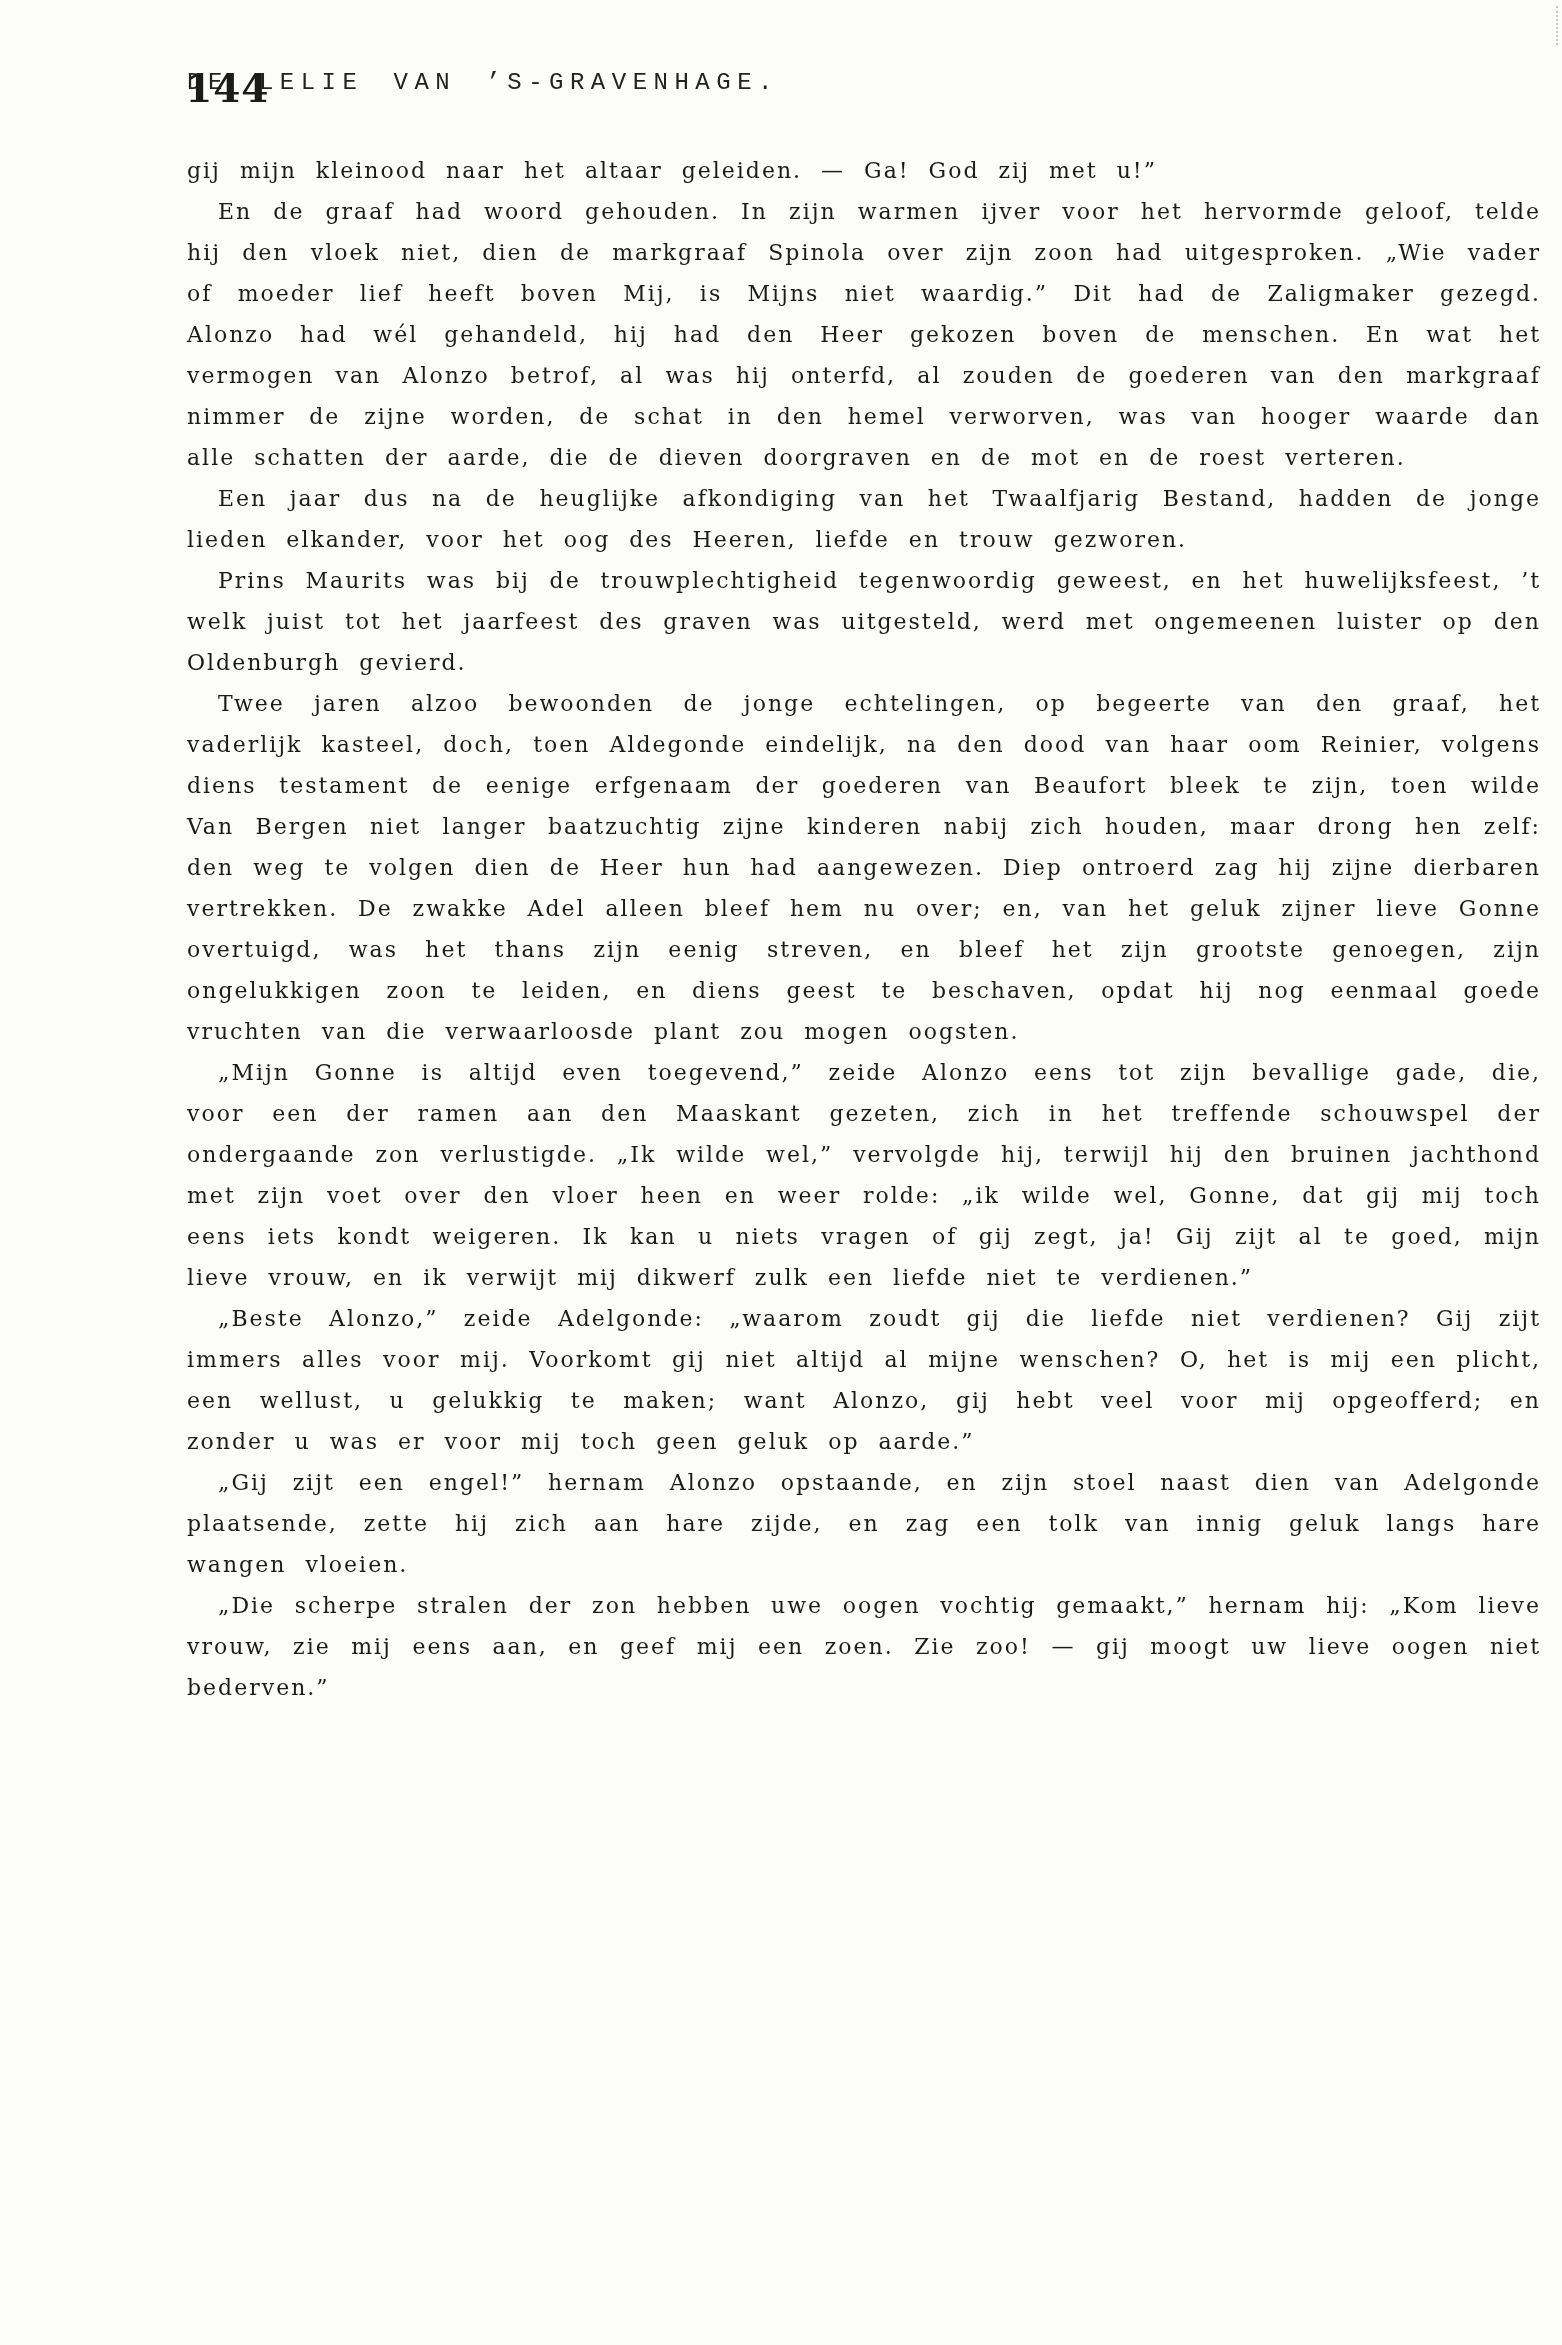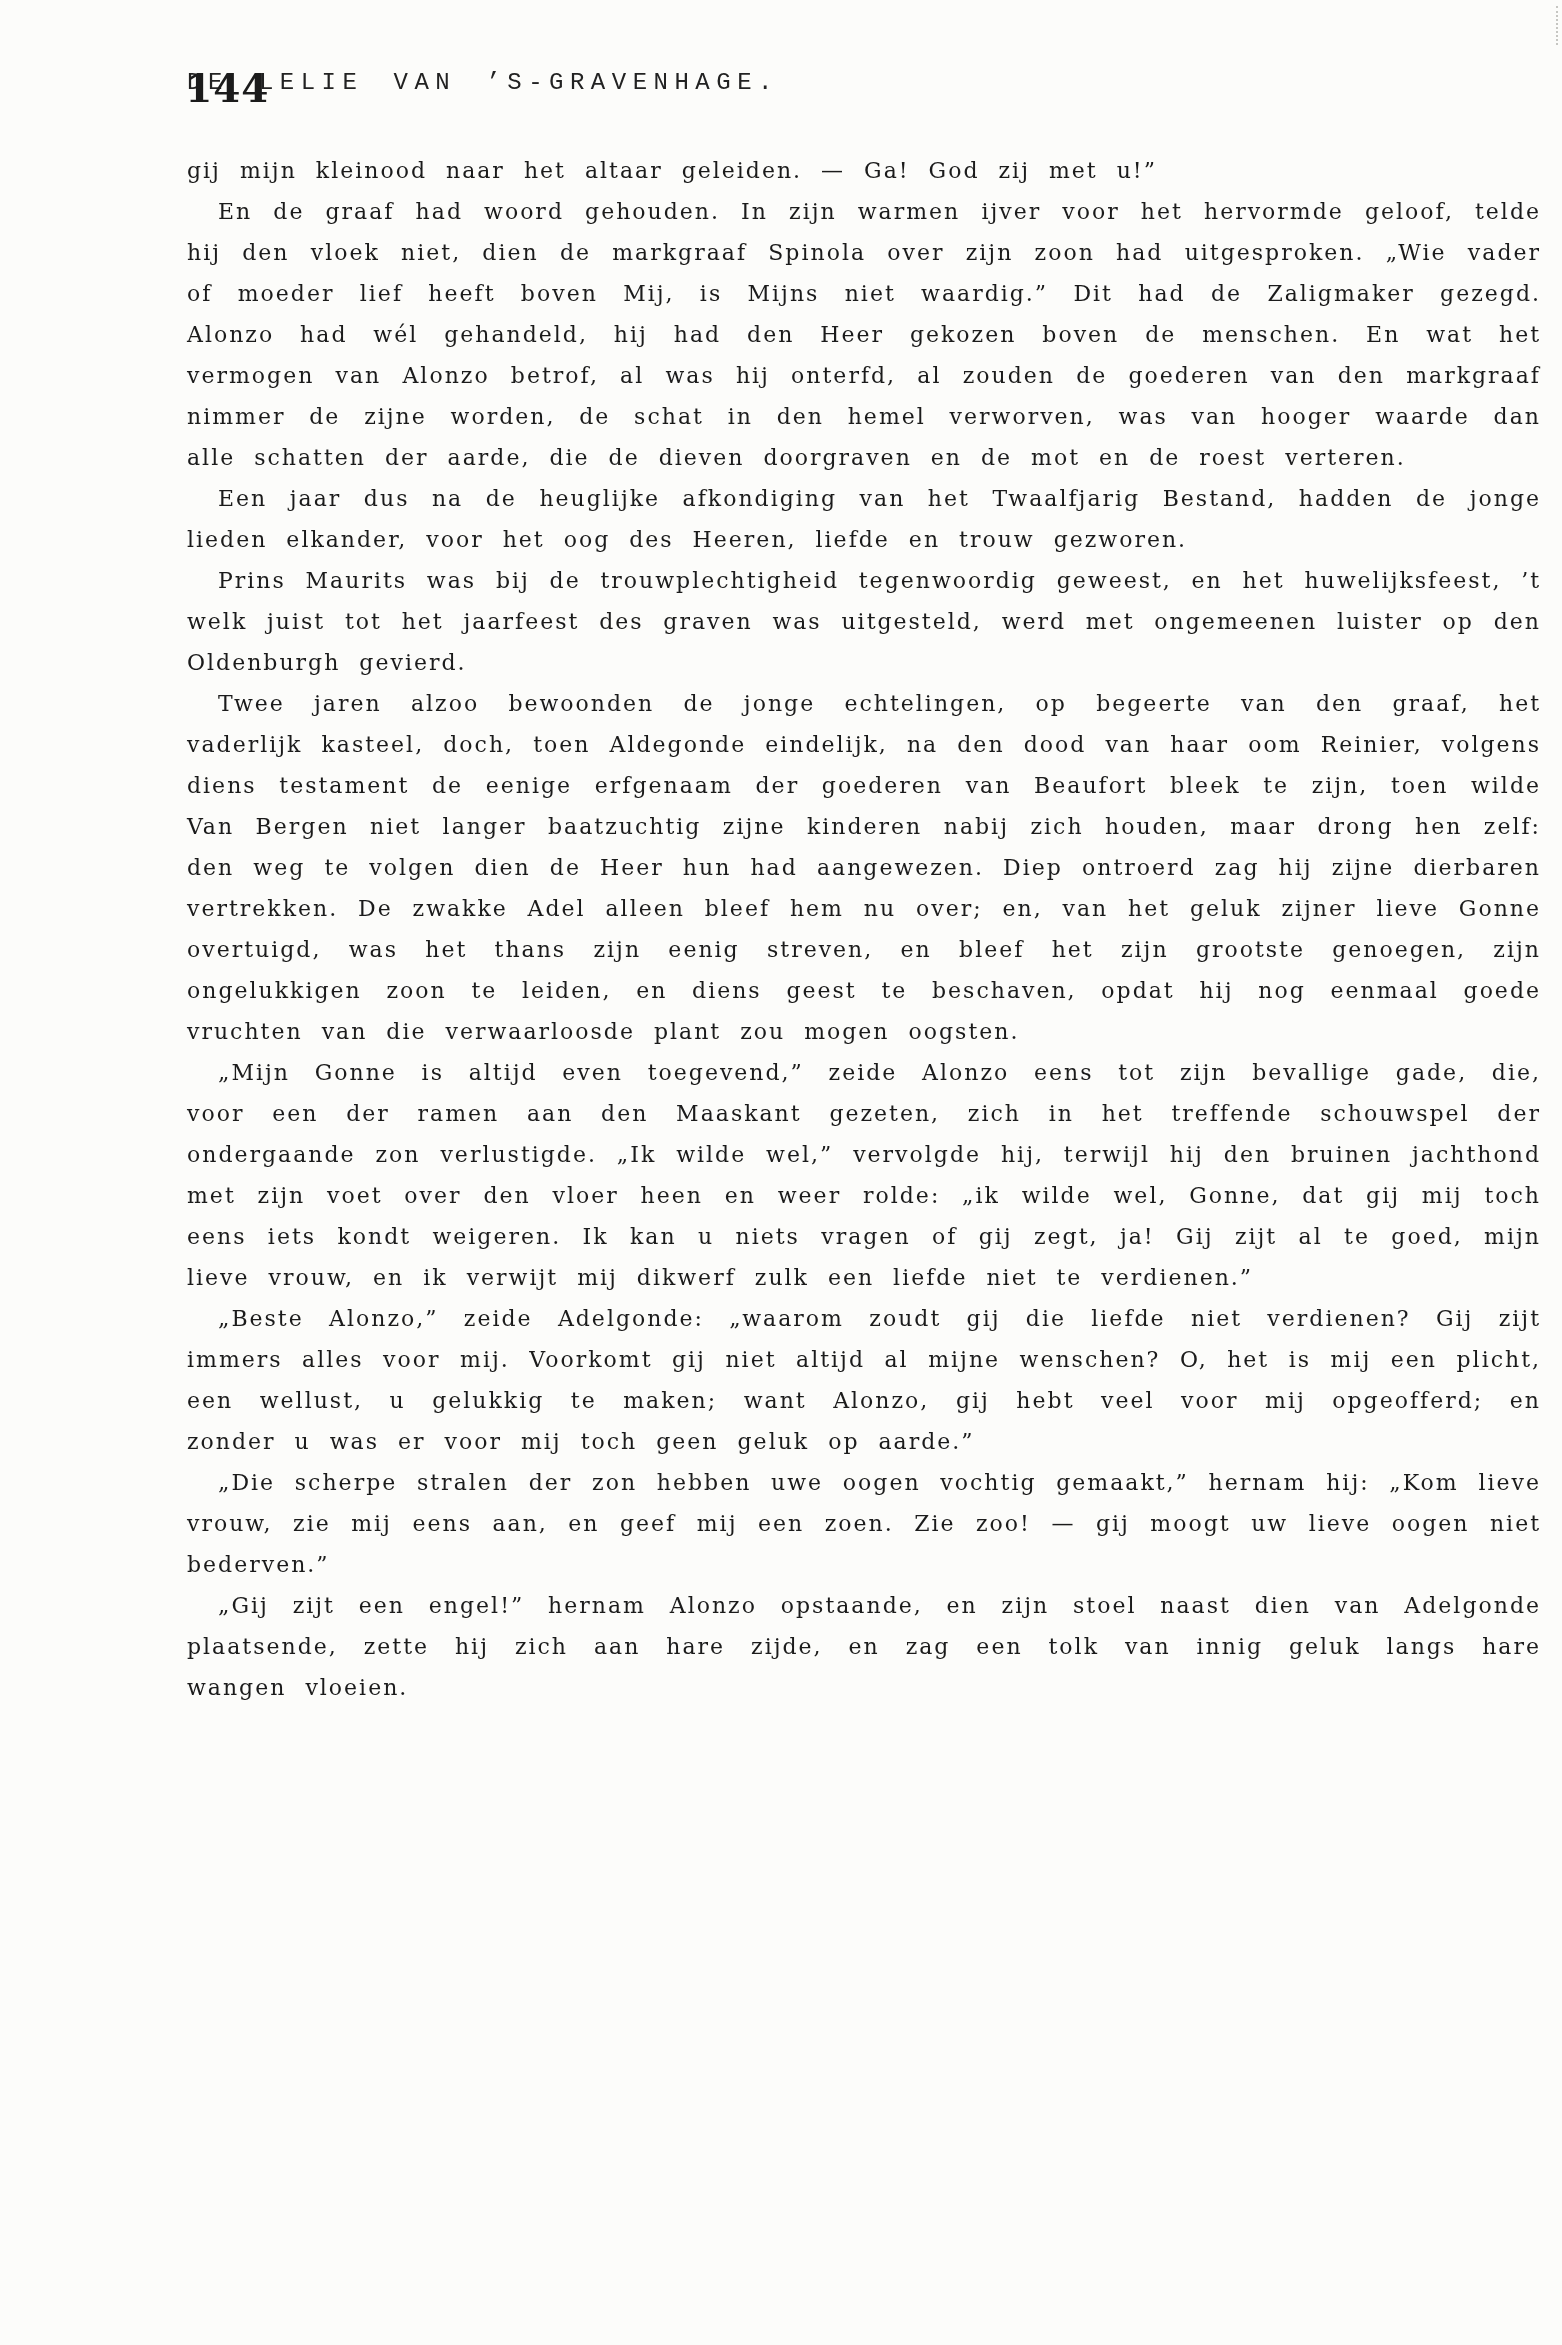--- a/index.html
+++ b/index.html
@@ -86,19 +86,19 @@
     </div>
 
     <div class="body-text">
       <p>gij mijn kleinood naar het altaar geleiden. — Ga! God zij met u!”</p>
       <p class="indent">En de graaf had woord gehouden. In zijn warmen ijver voor het hervormde geloof, telde hij den vloek niet, dien de markgraaf Spinola over zijn zoon had uitgesproken. „Wie vader of moeder lief heeft boven Mij, is Mijns niet waardig.” Dit had de Zaligmaker gezegd. Alonzo had wél gehandeld, hij had den Heer gekozen boven de menschen. En wat het vermogen van Alonzo betrof, al was hij onterfd, al zouden de goederen van den markgraaf nimmer de zijne worden, de schat in den hemel verworven, was van hooger waarde dan alle schatten der aarde, die de dieven doorgraven en de mot en de roest verteren.</p>
       <p class="indent">Een jaar dus na de heuglijke afkondiging van het Twaalfjarig Bestand, hadden de jonge lieden elkander, voor het oog des Heeren, liefde en trouw gezworen.</p>
       <p class="indent">Prins Maurits was bij de trouwplechtigheid tegenwoordig geweest, en het huwelijksfeest, ’t welk juist tot het jaarfeest des graven was uitgesteld, werd met ongemeenen luister op den Oldenburgh gevierd.</p>
       <p class="indent">Twee jaren alzoo bewoonden de jonge echtelingen, op begeerte van den graaf, het vaderlijk kasteel, doch, toen Aldegonde eindelijk, na den dood van haar oom Reinier, volgens diens testament de eenige erfgenaam der goederen van Beaufort bleek te zijn, toen wilde Van Bergen niet langer baatzuchtig zijne kinderen nabij zich houden, maar drong hen zelf: den weg te volgen dien de Heer hun had aangewezen. Diep ontroerd zag hij zijne dierbaren vertrekken. De zwakke Adel alleen bleef hem nu over; en, van het geluk zijner lieve Gonne overtuigd, was het thans zijn eenig streven, en bleef het zijn grootste genoegen, zijn ongelukkigen zoon te leiden, en diens geest te beschaven, opdat hij nog eenmaal goede vruchten van die verwaarloosde plant zou mogen oogsten.</p>
       <p class="indent">„Mijn Gonne is altijd even toegevend,” zeide Alonzo eens tot zijn bevallige gade, die, voor een der ramen aan den Maaskant gezeten, zich in het treffende schouwspel der ondergaande zon verlustigde. „Ik wilde wel,” vervolgde hij, terwijl hij den bruinen jachthond met zijn voet over den vloer heen en weer rolde: „ik wilde wel, Gonne, dat gij mij toch eens iets kondt weigeren. Ik kan u niets vragen of gij zegt, ja! Gij zijt al te goed, mijn lieve vrouw, en ik verwijt mij dikwerf zulk een liefde niet te verdienen.”</p>
       <p class="indent">„Beste Alonzo,” zeide Adelgonde: „waarom zoudt gij die liefde niet verdienen? Gij zijt immers alles voor mij. Voorkomt gij niet altijd al mijne wenschen? O, het is mij een plicht, een wellust, u gelukkig te maken; want Alonzo, gij hebt veel voor mij opgeofferd; en zonder u was er voor mij toch geen geluk op aarde.”</p>
+      <p class="indent">„Gij zijt een engel!” hernam Alonzo opstaande, en zijn stoel naast dien van Adelgonde plaatsende, zette hij zich aan hare zijde, en zag een tolk van innig geluk langs hare wangen vloeien.</p>
       <p class="indent">„Die scherpe stralen der zon hebben uwe oogen vochtig gemaakt,” hernam hij: „Kom lieve vrouw, zie mij eens aan, en geef mij een zoen. Zie zoo! — gij moogt uw lieve oogen niet bederven.”</p>
-      <p class="indent">„Gij zijt een engel!” hernam Alonzo opstaande, en zijn stoel naast dien van Adelgonde plaatsende, zette hij zich aan hare zijde, en zag een tolk van innig geluk langs hare wangen vloeien.</p>
     </div>
 
   </div>
 </div>
 
 
 </body></html>

